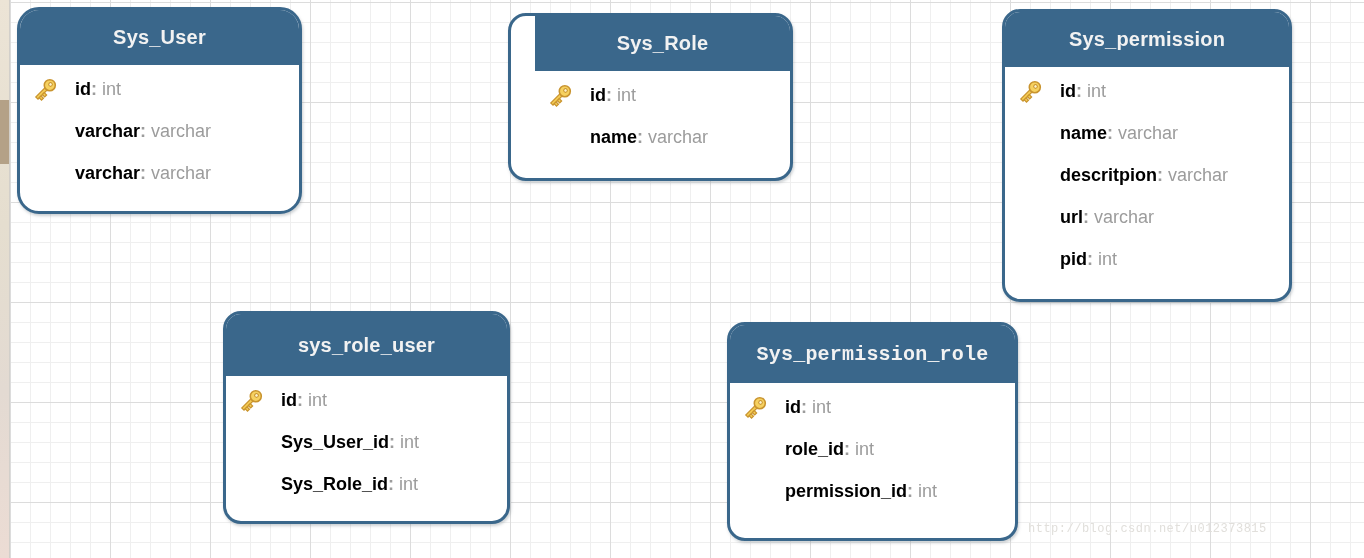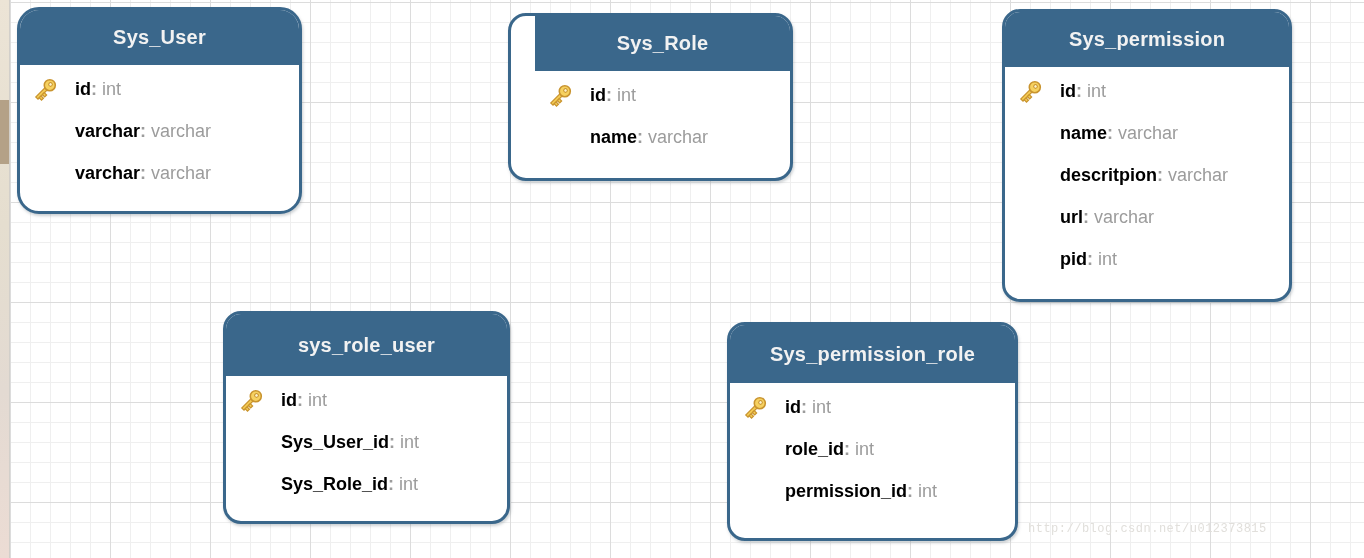--- a/index.html
+++ b/index.html
@@ -46,21 +46,21 @@
   .ikon{width:30px;height:28px;margin-left:12px;flex:0 0 30px;display:flex;align-items:center;}
   .key{width:27px;height:27px;display:block;}
   .fname{color:#000000;font-weight:bold;font-size:18px;margin-left:13px;}
   .fsep{color:#9c9c9c;font-size:18px;font-weight:bold;}
   .ftype{color:#9c9c9c;font-size:18px;margin-left:5px;}
   
   .t1{left:7px;  top:7px;  width:285px;height:207px;border-radius:22px;}  .t1 .hdr{height:55px;}
   .t2{left:498px;top:13px;  width:285px;height:168px;padding-left:24px;}  .t2 .hdr{height:55px;}
   .t3{left:992px;top:9px;   width:290px;height:293px;}  .t3 .hdr{height:55px;}
   .t4{left:213px;top:311px; width:287px;height:213px;}  .t4 .hdr{height:62px;}
-  .t5{left:717px;top:322px; width:291px;height:219px;}  .t5 .hdr{height:58px;}
+  .t5{left:717px;top:322px; width:291px;height:219px;}  .t5 .hdr{height:58px;font-family:Liberation Mono, monospace;}
   
   #watermark{
     position:absolute;left:1018px;top:522px;
     font-family:"Liberation Mono",monospace;
     font-size:12px;letter-spacing:.5px;color:#e1dfdb;white-space:nowrap;
   }
 </style>
 </head>
 <body>
 

